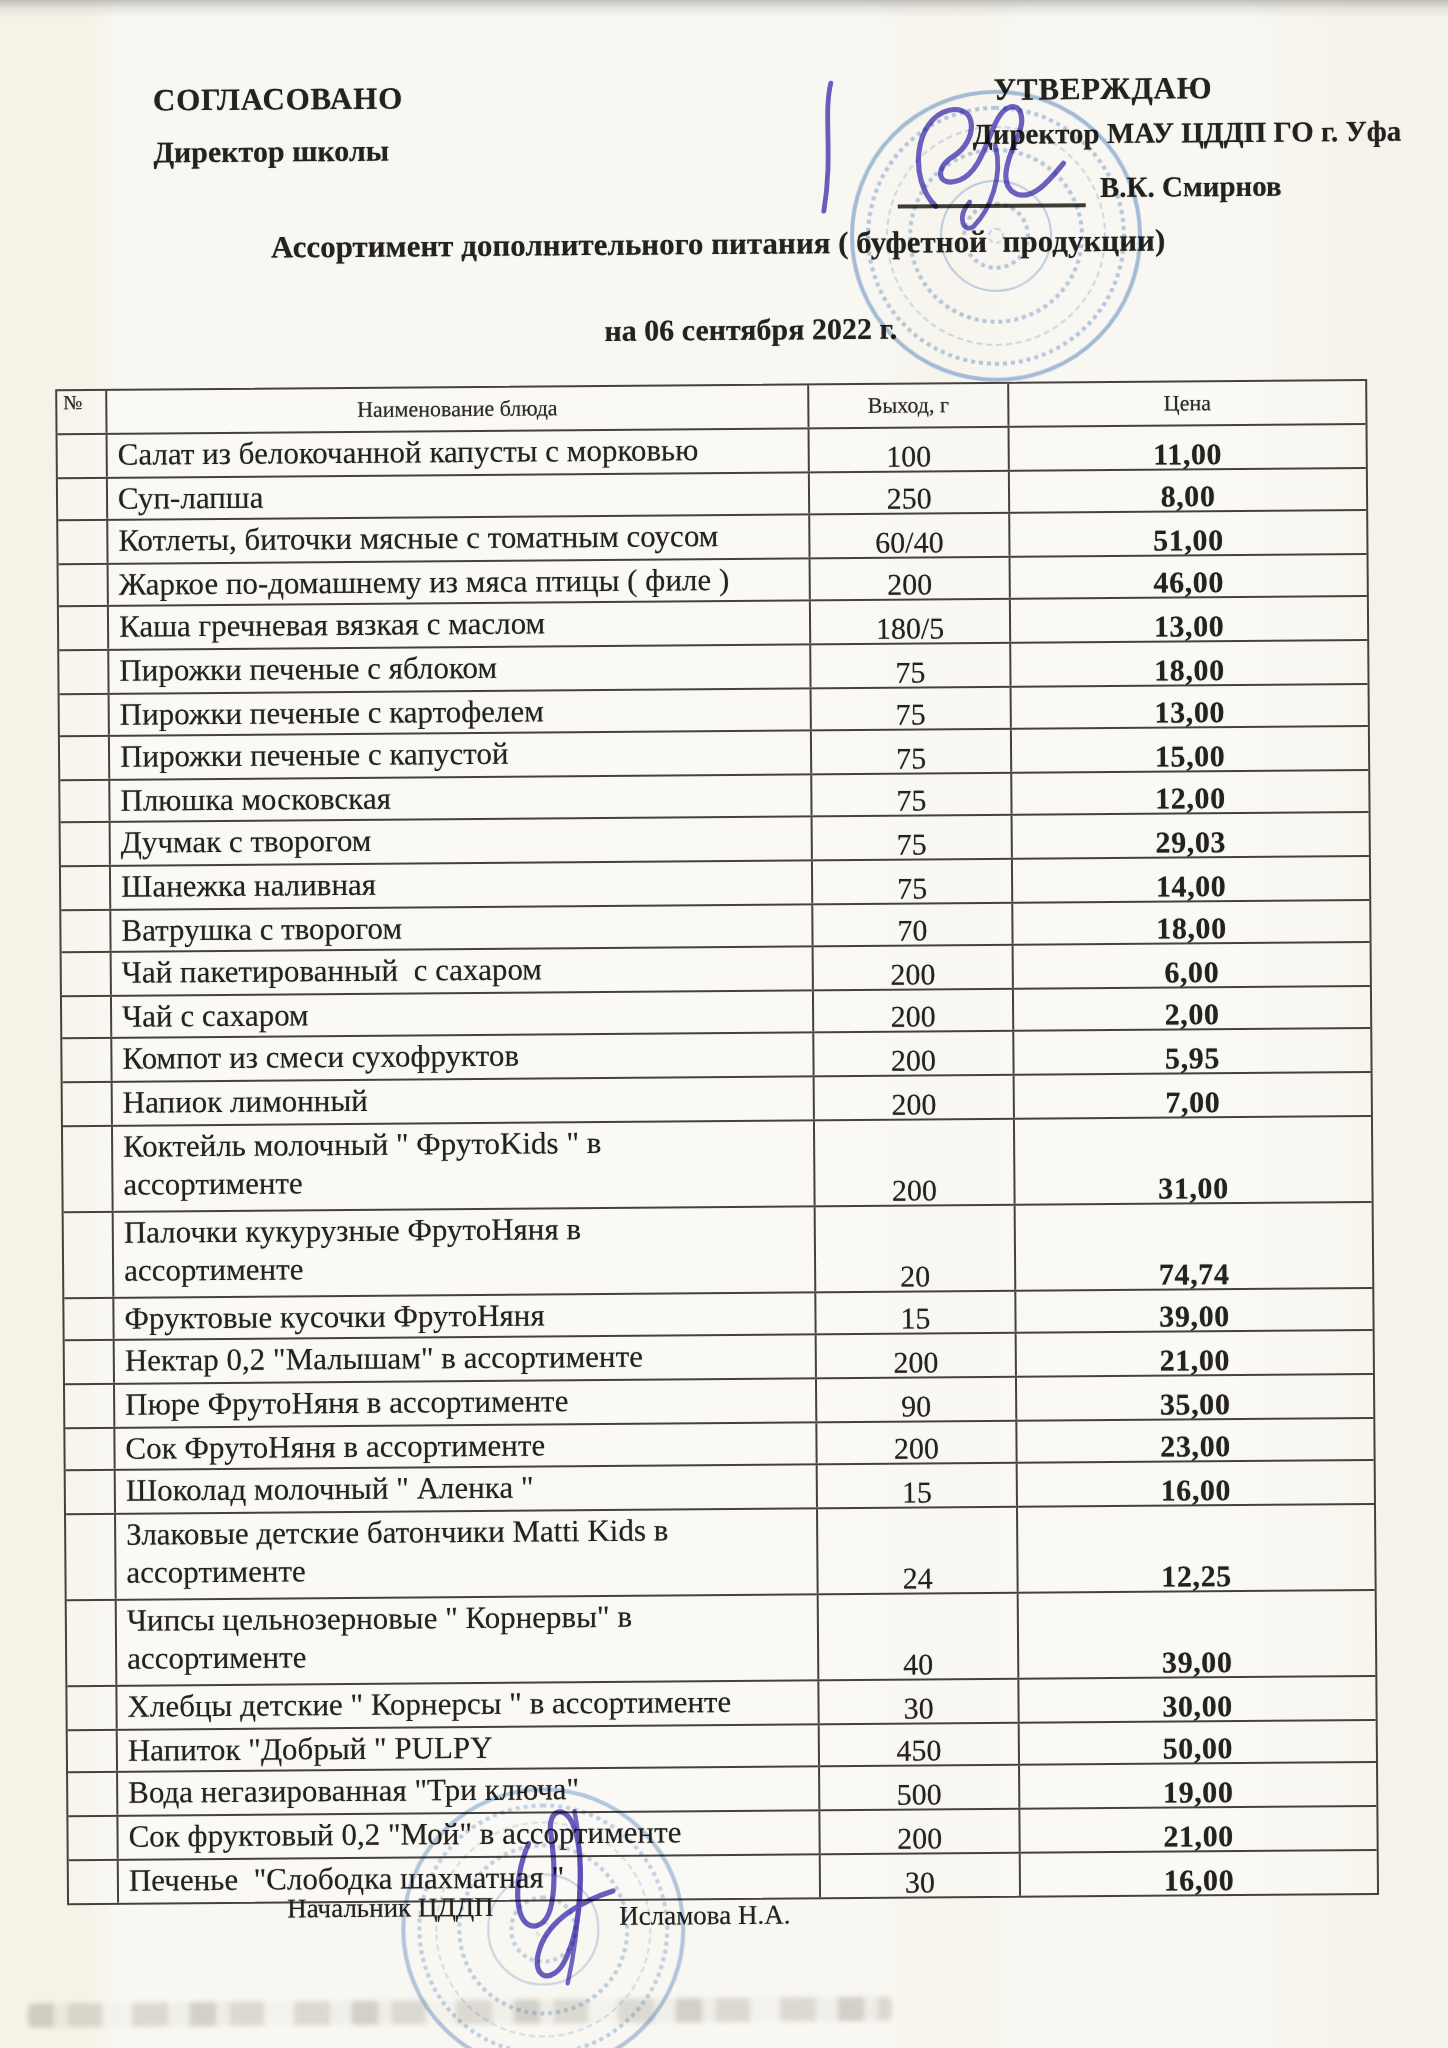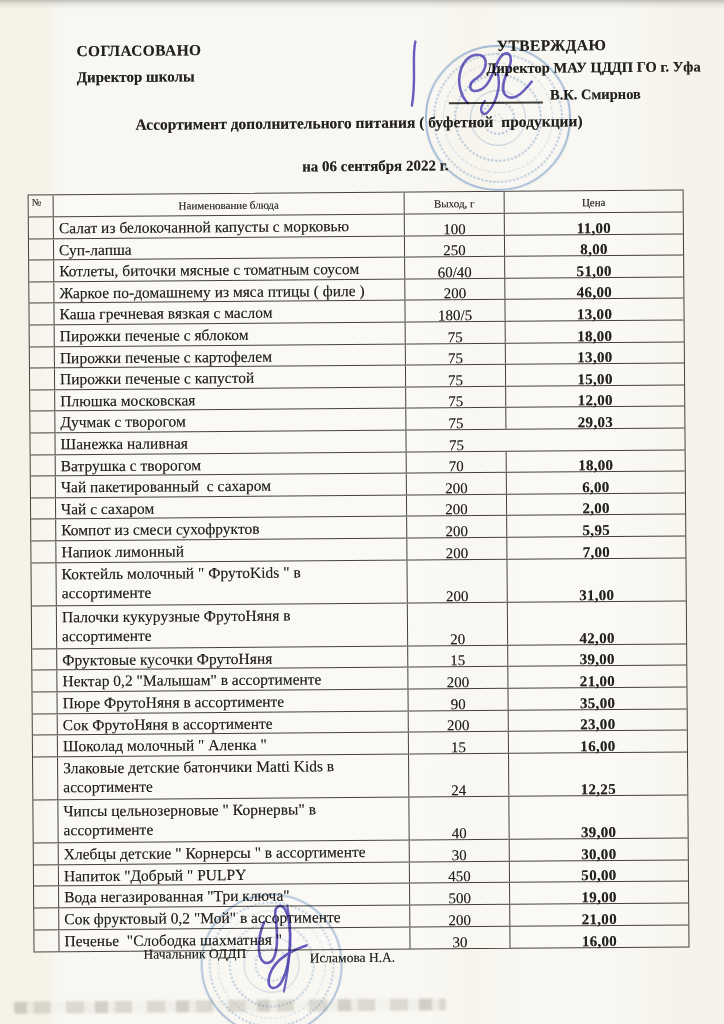--- a/index.html
+++ b/index.html
@@ -224,20 +224,23 @@
               <span class="txt">29,03</span>
             </div>
       </div>
 
       <div class="trow">
         <div class="cell c-num"></div>
         <div class="cell c-name txt">Шанежка наливная</div>
         <div class="cell c-out">
               <span class="txt">75</span>
             </div>
+        <div class="cell c-price">
+              <span class="txt">14,00</span>
+            </div>
       </div>
 
       <div class="trow">
         <div class="cell c-num"></div>
         <div class="cell c-name txt">Ватрушка с творогом</div>
         <div class="cell c-out">
               <span class="txt">70</span>
             </div>
         <div class="cell c-price">
               <span class="txt">18,00</span>
@@ -301,21 +304,21 @@
       </div>
 
       <div class="trow two">
         <div class="cell c-num"></div>
         <div class="cell c-name txt">Палочки кукурузные ФрутоНяня в
 ассортименте</div>
         <div class="cell c-out">
               <span class="txt">20</span>
             </div>
         <div class="cell c-price">
-              <span class="txt">42,00</span>
+              <span class="txt">74,74</span>
             </div>
       </div>
 
       <div class="trow">
         <div class="cell c-num"></div>
         <div class="cell c-name txt">Фруктовые кусочки ФрутоНяня</div>
         <div class="cell c-out">
               <span class="txt">15</span>
             </div>
         <div class="cell c-price">
@@ -442,21 +445,21 @@
               <span class="txt">30</span>
             </div>
         <div class="cell c-price">
               <span class="txt">16,00</span>
             </div>
       </div>
     </div>
     </div>
 
     <div class="foot">
-      <span class="position txt">Начальник ОДДП</span>
+      <span class="position txt">Начальник ЦДДП</span>
       <span class="signer txt">Исламова Н.А.</span>
     </div>
 
     <div class="stamp stamp-top">
       <div class="ring r1"></div>
       <div class="ring r2"></div>
       <div class="ring r3"></div>
       <div class="ring r4"></div>
       <div class="ring r5"></div>
       <div class="ring r6"></div>

